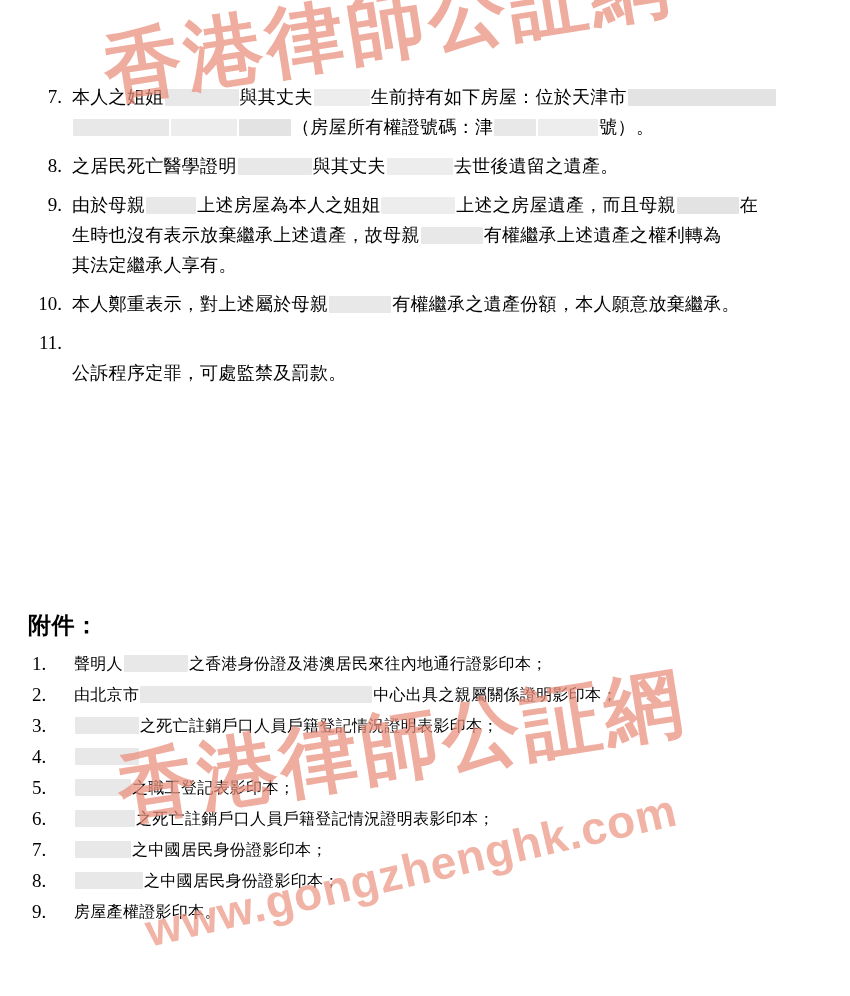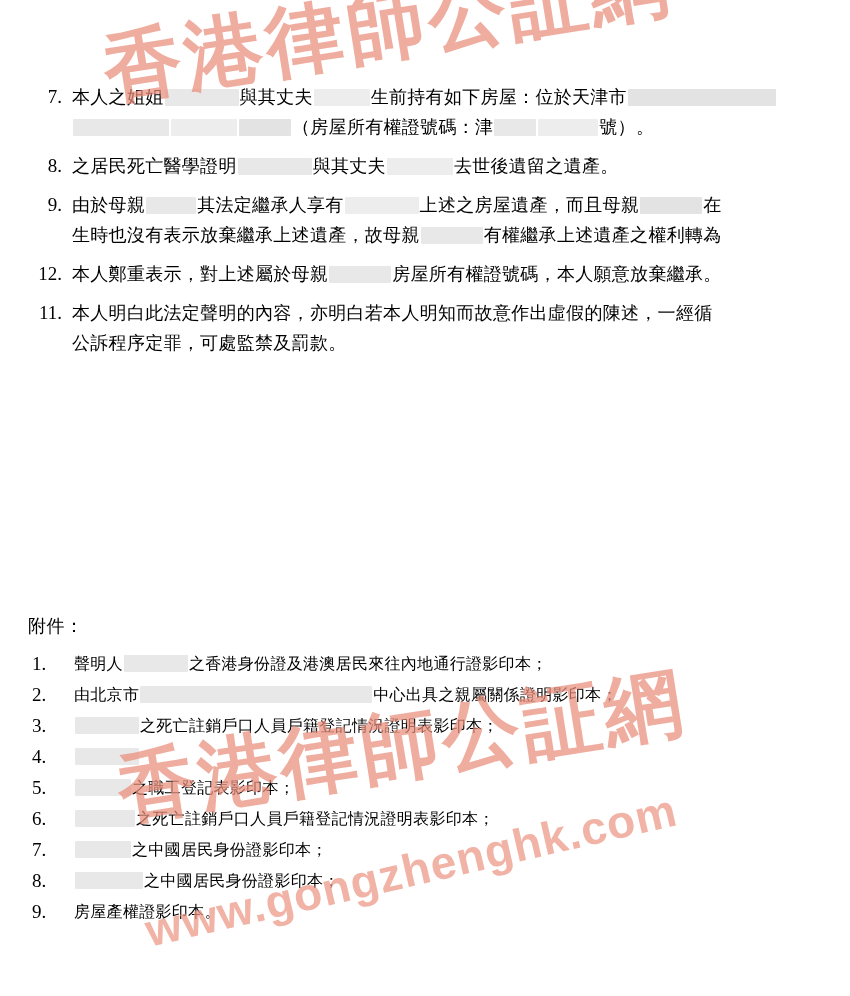--- a/index.html
+++ b/index.html
@@ -60,23 +60,24 @@
     margin: 0 1px;
   }
   .rd.g2 { background: #ededed; }
   .rd.g3 { background: #e3e3e3; }
 
   
   .attach-title {
     position: absolute;
     left: 28px;
     top: 612px;
-    font-size: 18px;
+    font-size: 23px;
     line-height: 28px;
     letter-spacing: 0.5px;
+    font-weight: bold;
   }
   .attach-list {
     position: absolute;
     left: 28px;
     top: 648px;
     width: 790px;
   }
   .attach-row {
     display: flex;
     align-items: flex-start;
@@ -145,29 +146,29 @@
       <div class="clause">
         <div class="clause-num">7.</div>
         <div class="clause-body"><span>本人之姐姐</span><span class="rd" style="width: 74px;"></span><span>與其丈夫</span><span class="rd g2" style="width: 56px;"></span><span>生前持有如下房屋：位於天津市</span><span class="rd g3" style="width: 148px;"></span><br><span class="rd" style="width: 96px;"></span><span class="rd g2" style="width: 66px;"></span><span class="rd g3" style="width: 52px;"></span><span>（房屋所有權證號碼：津</span><span class="rd" style="width: 42px;"></span><span class="rd g2" style="width: 60px;"></span><span>號）。</span></div>
       </div>
       <div class="clause">
         <div class="clause-num">8.</div>
         <div class="clause-body"><span>之居民死亡醫學證明</span><span class="rd" style="width: 74px;"></span><span>與其丈夫</span><span class="rd g2" style="width: 66px;"></span><span>去世後遺留之遺產。</span></div>
       </div>
       <div class="clause">
         <div class="clause-num">9.</div>
-        <div class="clause-body"><span>由於母親</span><span class="rd" style="width: 50px;"></span><span>其法定繼承人享有</span><span class="rd g2" style="width: 74px;"></span><span>上述之房屋遺產，而且母親</span><span class="rd g3" style="width: 62px;"></span><span>在</span><br><span>生時也沒有表示放棄繼承上述遺產，故母親</span><span class="rd" style="width: 62px;"></span><span>有權繼承上述遺產之權利轉為</span><br></div>
-      </div>
-      <div class="clause">
-        <div class="clause-num">12.</div>
-        <div class="clause-body"><span>本人鄭重表示，對上述屬於母親</span><span class="rd" style="width: 62px;"></span><span>房屋所有權證號碼，本人願意放棄繼承。</span></div>
+        <div class="clause-body"><span>由於母親</span><span class="rd" style="width: 50px;"></span><span>上述房屋為本人之姐姐</span><span class="rd g2" style="width: 74px;"></span><span>上述之房屋遺產，而且母親</span><span class="rd g3" style="width: 62px;"></span><span>在</span><br><span>生時也沒有表示放棄繼承上述遺產，故母親</span><span class="rd" style="width: 62px;"></span><span>有權繼承上述遺產之權利轉為</span><br><span>其法定繼承人享有。</span></div>
+      </div>
+      <div class="clause">
+        <div class="clause-num">10.</div>
+        <div class="clause-body"><span>本人鄭重表示，對上述屬於母親</span><span class="rd" style="width: 62px;"></span><span>有權繼承之遺產份額，本人願意放棄繼承。</span></div>
       </div>
       <div class="clause">
         <div class="clause-num">11.</div>
-        <div class="clause-body"><span>本人明白此法定聲明的內容，亦明白若本人明知而故意作出虛假的陳述，一經循</span><br><span>公訴程序定罪，可處監禁及罰款。</span></div>
+        <div class="clause-body"><br><span>公訴程序定罪，可處監禁及罰款。</span></div>
       </div>
     </div>
 
   <div class="attach-title">附件：</div>
 
   <div class="attach-list">
       <div class="attach-row">
         <div class="attach-num">1.</div>
         <div class="attach-text"><span>聲明人</span><span class="rd" style="width: 64px;"></span><span>之香港身份證及港澳居民來往內地通行證影印本；</span></div>
       </div>

